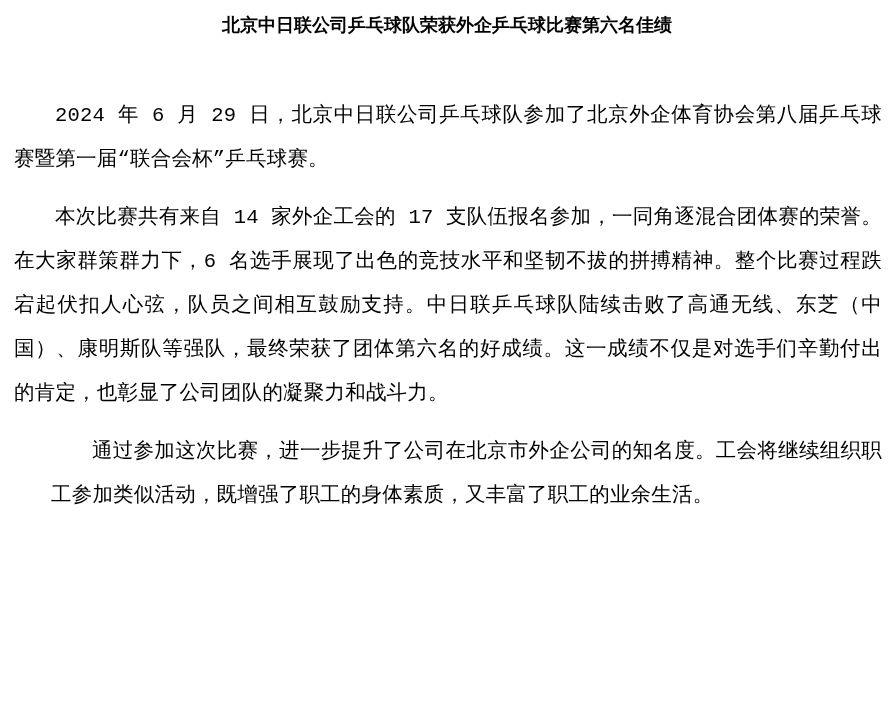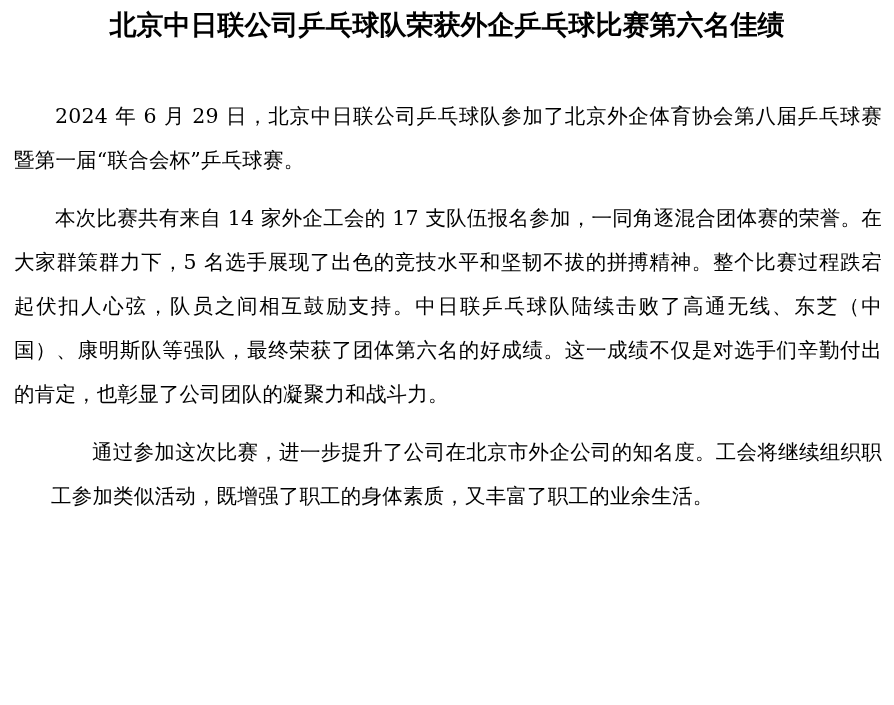--- a/index.html
+++ b/index.html
@@ -17,52 +17,53 @@
   .page {
     width: 894px;
     height: 705px;
     box-sizing: border-box;
     padding: 0 8px;
     position: relative;
   }
   .doc-title {
     font-family: "DejaVu Serif", "Liberation Serif", serif;
     font-weight: bold;
-    font-size: 27px;
+    font-size: 18px;
     line-height: 34px;
     text-align: center;
     letter-spacing: 0px;
     margin: 8px 0 0 0;
     padding: 0 2px;
     white-space: nowrap;
   }
   .body-block {
     margin-top: 52px;
   }
   p.para {
     font-size: 20.5px;
     line-height: 44px;
     text-align: justify;
     text-justify: inter-ideograph;
     margin: 0 0 14px 0;
     text-indent: 2em;
     letter-spacing: 0.2px;
     padding: 0 4px 0 6px;
+    font-family: Liberation Mono, monospace;
   }
   p.para:last-child {
     margin-bottom: 0;
     margin-left: 37px;
   }
 </style>
 </head>
 <body>
 
 <div class="page">
 
   <h1 class="doc-title">北京中日联公司乒乓球队荣获外企乒乓球比赛第六名佳绩</h1>
 
   <div class="body-block">
     <p class="para">2024 年 6 月 29 日，北京中日联公司乒乓球队参加了北京外企体育协会第八届乒乓球赛暨第一届“联合会杯”乒乓球赛。</p>
-    <p class="para">本次比赛共有来自 14 家外企工会的 17 支队伍报名参加，一同角逐混合团体赛的荣誉。在大家群策群力下，5 名选手展现了出色的竞技水平和坚韧不拔的拼搏精神。整个比赛过程跌宕起伏扣人心弦，队员之间相互鼓励支持。中日联乒乓球队陆续击败了高通无线、东芝（中国）、康明斯队等强队，最终荣获了团体第六名的好成绩。这一成绩不仅是对选手们辛勤付出的肯定，也彰显了公司团队的凝聚力和战斗力。</p>
+    <p class="para">本次比赛共有来自 14 家外企工会的 17 支队伍报名参加，一同角逐混合团体赛的荣誉。在大家群策群力下，6 名选手展现了出色的竞技水平和坚韧不拔的拼搏精神。整个比赛过程跌宕起伏扣人心弦，队员之间相互鼓励支持。中日联乒乓球队陆续击败了高通无线、东芝（中国）、康明斯队等强队，最终荣获了团体第六名的好成绩。这一成绩不仅是对选手们辛勤付出的肯定，也彰显了公司团队的凝聚力和战斗力。</p>
     <p class="para">通过参加这次比赛，进一步提升了公司在北京市外企公司的知名度。工会将继续组织职工参加类似活动，既增强了职工的身体素质，又丰富了职工的业余生活。</p>
   </div>
 
 </div>
 
 </body></html>

